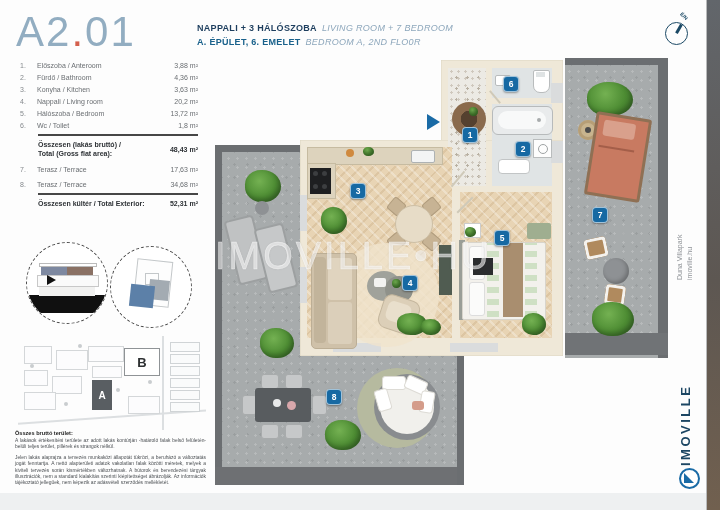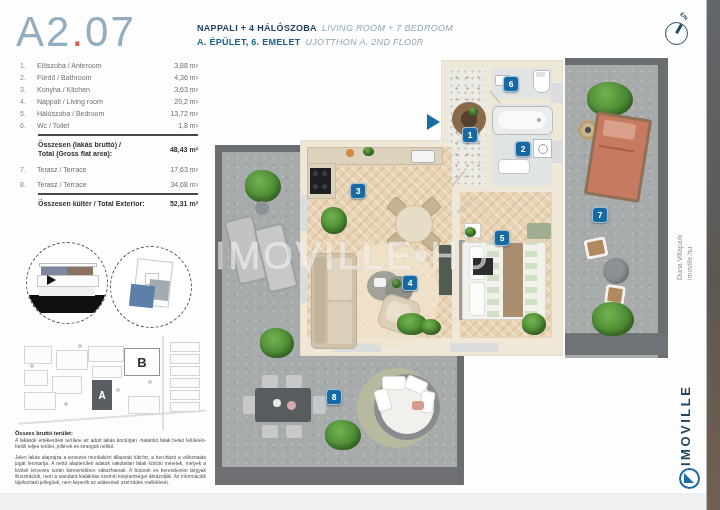--- a/index.html
+++ b/index.html
@@ -241,25 +241,25 @@
 
   .watermark{left:0;top:180px;width:453px;font-size:38px;font-weight:300;letter-spacing:3px;
      color:rgba(255,255,255,.55);-webkit-text-stroke:.5px rgba(255,255,255,.6);
      text-shadow:0 0 2px rgba(110,110,110,.18);z-index:40;white-space:nowrap;}
 </style>
 </head>
 <body>
 
 <div id="page">
 
-  <div class="abs unit-title"><span>A2</span><span class="dot">.</span><span>07</span></div>
+  <div class="abs unit-title"><span>A2</span><span class="dot">.</span><span>01</span></div>
 
   <div class="abs hdr">
-    <div><span class="hu">NAPPALI + 4 HÁLÓSZOBA</span><span class="en">LIVING ROOM + 7 BEDROOM</span></div>
-    <div><span class="hu hu2">A. ÉPÜLET, 6. EMELET</span><span class="en">UJOTTHON A, 2ND FLO0R</span></div>
+    <div><span class="hu">NAPPALI + 3 HÁLÓSZOBA</span><span class="en">LIVING ROOM + 7 BEDROOM</span></div>
+    <div><span class="hu hu2">A. ÉPÜLET, 6. EMELET</span><span class="en">BEDROOM A, 2ND FLO0R</span></div>
   </div>
 
   <div class="abs compass">
     <div class="compass-circle"></div>
     <div class="compass-needle"></div>
     <div class="compass-label">É/N</div>
   </div>
 
   <div class="abs tbl">
     <div class="trow r0">

